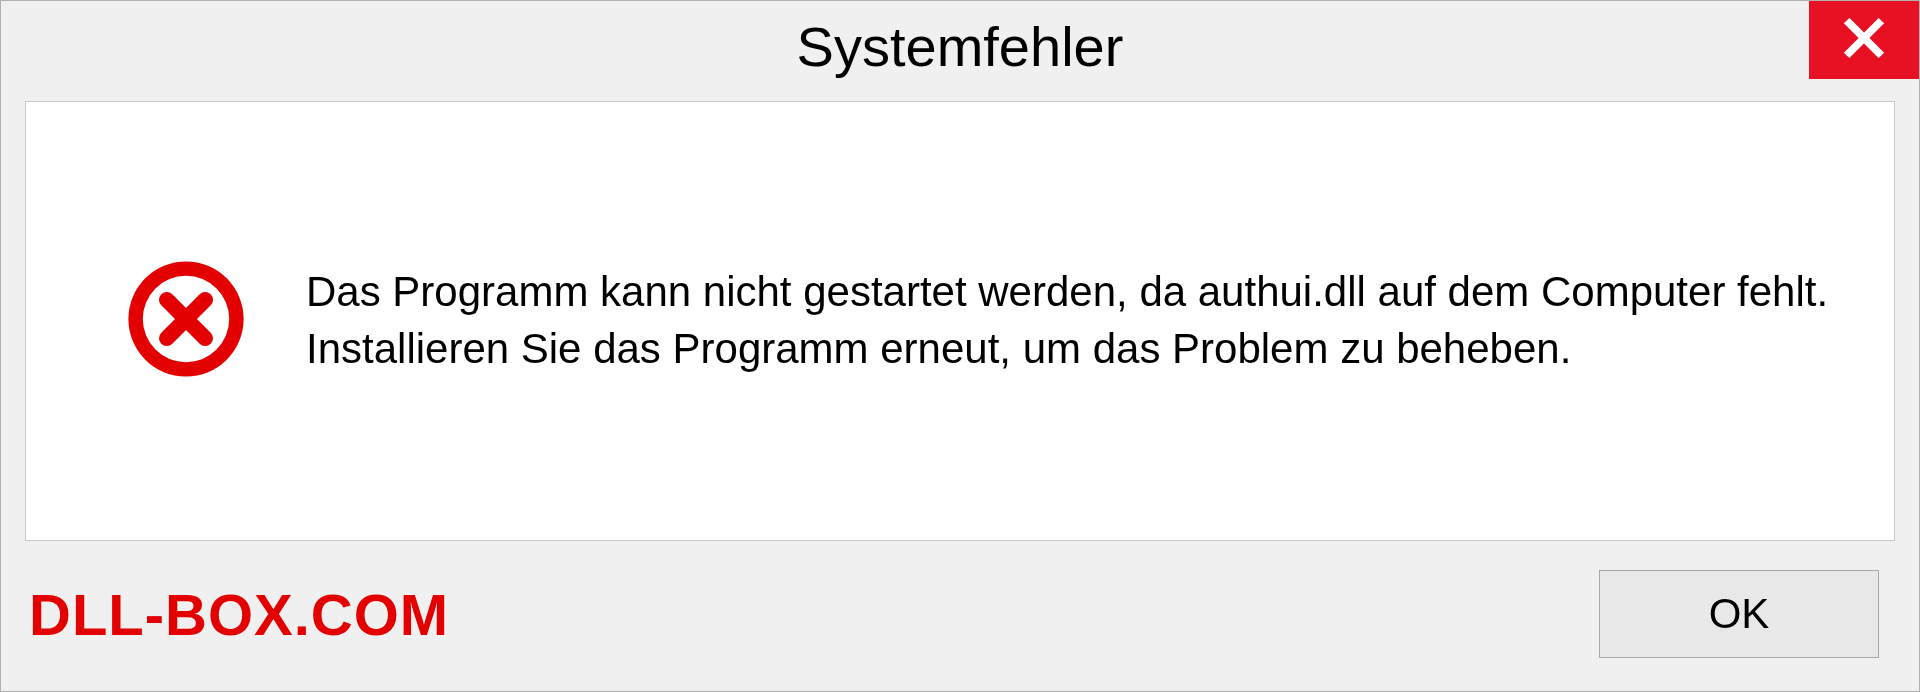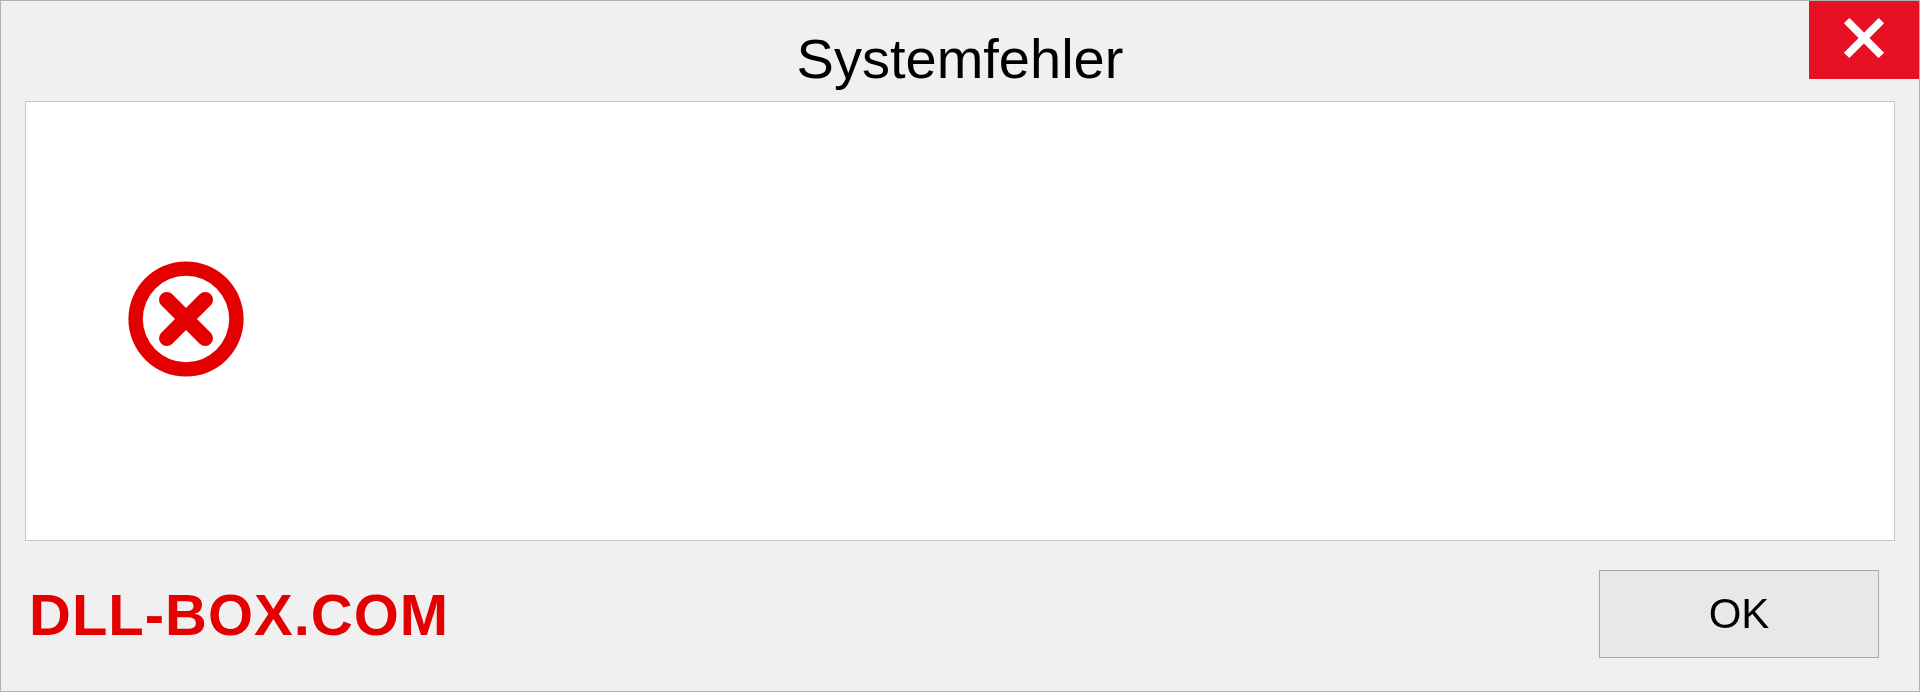--- a/index.html
+++ b/index.html
@@ -18,21 +18,21 @@
       width: 100%;
       height: 100%;
       background: #f0f0f0;
       border: 1px solid #b0b0b0;
       display: flex;
       flex-direction: column;
     }
     .titlebar {
       height: 90px;
       display: flex;
-      align-items: flex-end;
+      align-items: center;
       justify-content: center;
       position: relative;
       background: #f0f0f0;
     }
     .title-text {
       font-size: 56px;
       font-weight: 400;
       color: #000;
     }
     .close-btn {
@@ -119,20 +119,21 @@
   </div>
 
   <div class="content-area">
     <div class="error-icon-wrap">
       <svg viewBox="0 0 100 100">
         <circle cx="50" cy="50" r="48" fill="#e20000"></circle>
         <circle cx="50" cy="50" r="36" fill="#ffffff"></circle>
         <path d="M34 34 L66 66 M66 34 L34 66" stroke="#e20000" stroke-width="13" stroke-linecap="round" fill="none"></path>
       </svg>
     </div>
+    <div class="message-text">Das Programm kann nicht gestartet werden, da authui.dll auf dem Computer fehlt. Installieren Sie das Programm erneut, um das Problem zu beheben.</div>
   </div>
 
   <div class="footer">
     <div class="watermark">DLL-BOX.COM</div>
     <div class="ok-btn">
       <span>OK</span>
     </div>
   </div>
 </div>
 

